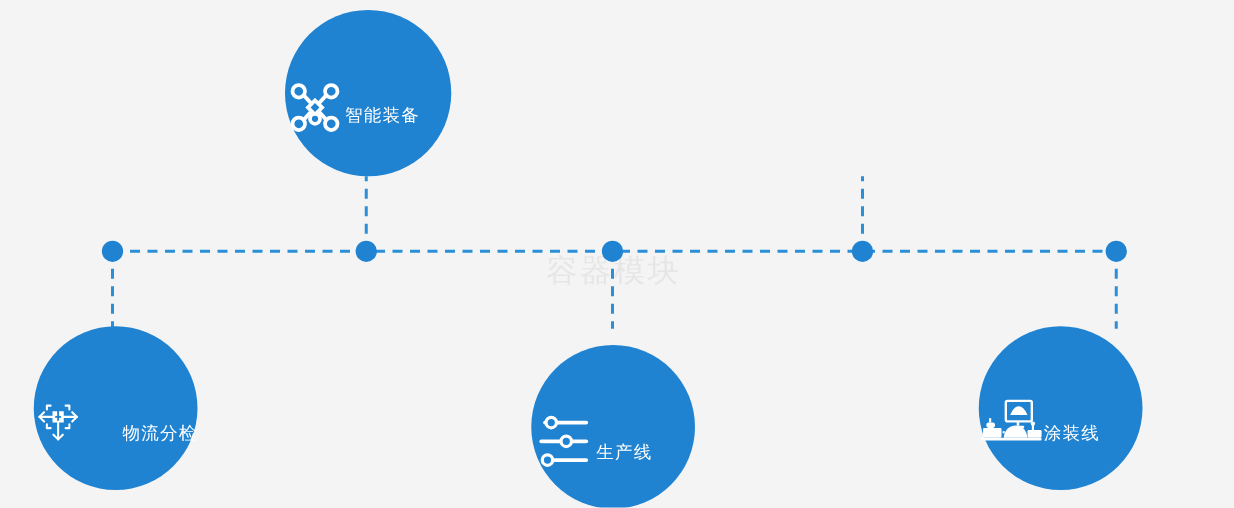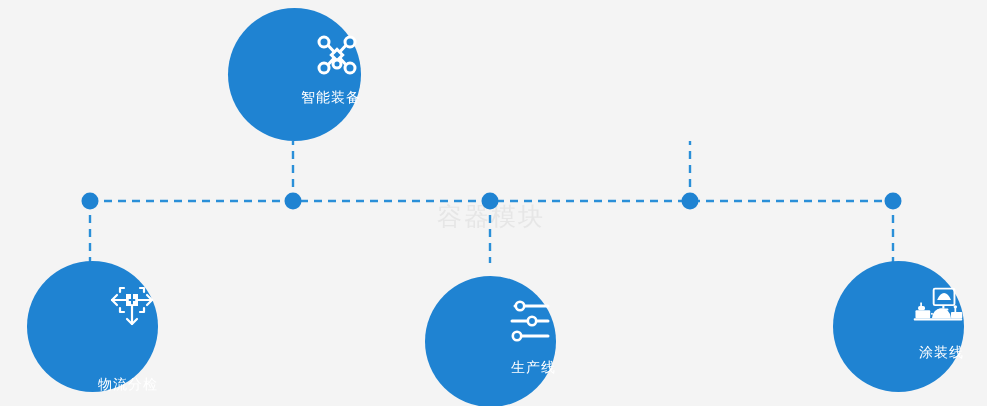--- a/index.html
+++ b/index.html
@@ -33,22 +33,21 @@
     left: 0;
     top: 0;
     width: 987px;
     height: 406px;
   }
   .node {
     position: absolute;
     border-radius: 50%;
     background: #1f83d2;
     display: flex;
-    flex-direction: column;
-    align-items: flex-end;
+    align-items: center;
     justify-content: flex-start;
     box-sizing: border-box;
   }
   .node-top {
     width: 133px;
     height: 133px;
     padding-top: 23px;
   }
   .node-bottom {
     width: 131px;
@@ -154,21 +153,21 @@
       </g>
       <g fill="#1f83d2" stroke="#ffffff" stroke-width="2.6">
         <circle cx="16" cy="8" r="4.2"></circle>
         <circle cx="28" cy="23" r="4.2"></circle>
         <circle cx="13" cy="38" r="4.2"></circle>
       </g>
     </svg>
     <div class="node-label">生产线</div>
   </div>
 
-  <div class="node node-bottom" style="left:833px; top:261px;">
+  <div class="node node-bottom" style="left:783px; top:261px;">
     <svg class="node-icon" viewBox="0 0 60 46" xmlns="http://www.w3.org/2000/svg">
       <g fill="#ffffff">
 
         <rect x="2" y="37" width="56" height="2.6" rx="1"></rect>
 
         <rect x="25" y="3" width="24" height="19" rx="1.5" fill="none" stroke="#ffffff" stroke-width="2.2"></rect>
         <path d="M29 16 q3.5 -8 8 -8 q4.5 0 8 8 z" fill="#ffffff"></path>
         <rect x="35" y="22" width="2.4" height="4"></rect>
         <rect x="31" y="26" width="11" height="2.2" rx="1"></rect>
 

